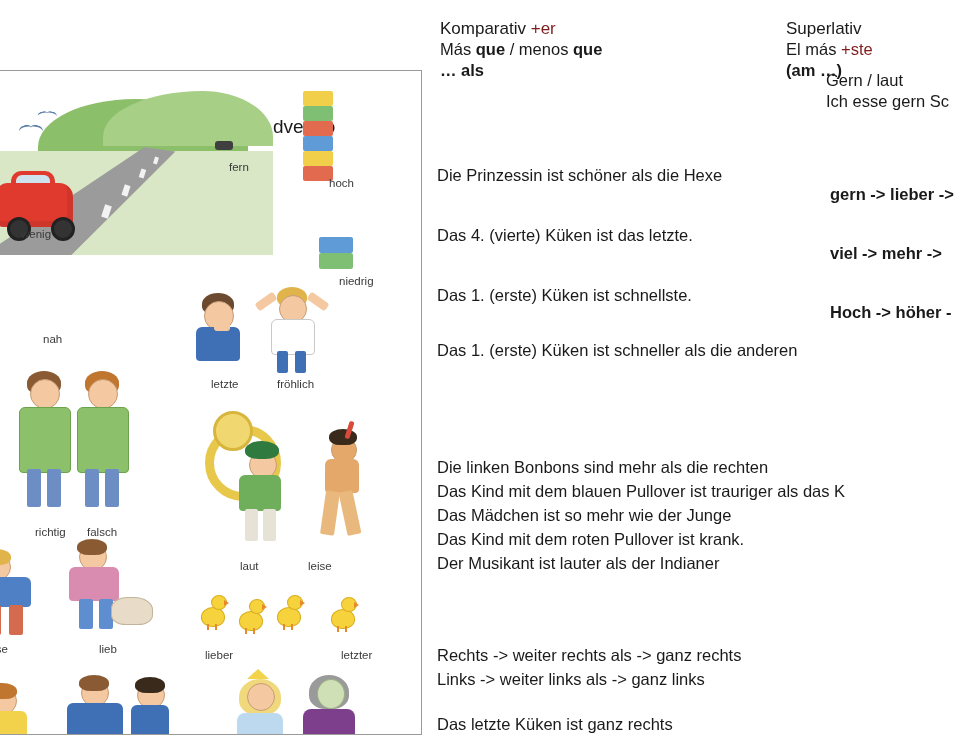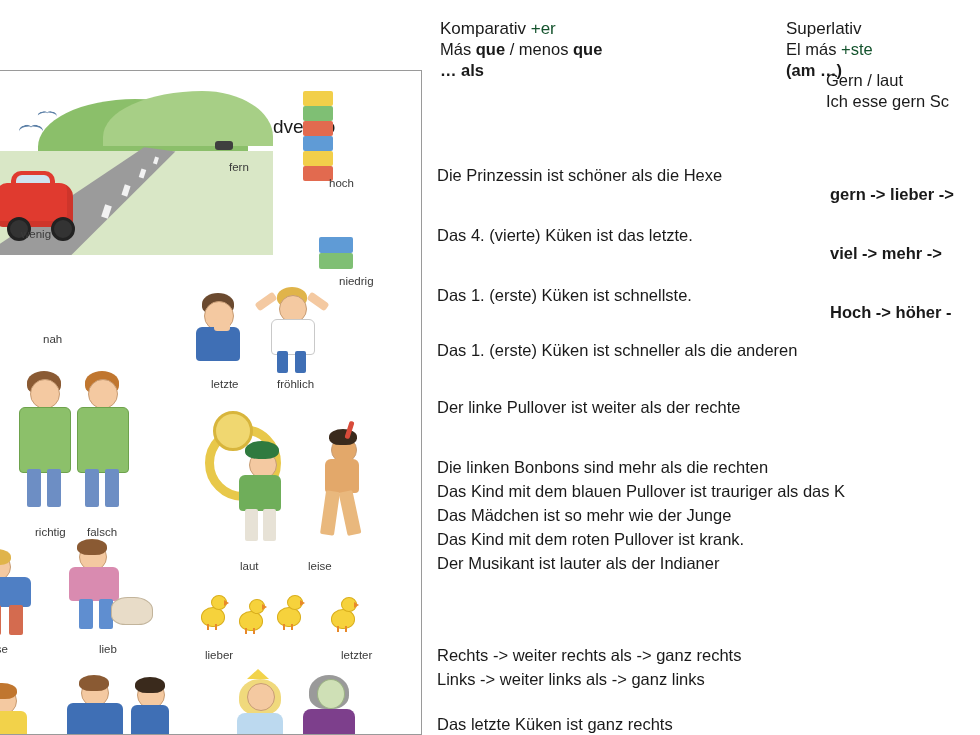--- a/index.html
+++ b/index.html
@@ -147,21 +147,21 @@
   }
 
   
   .txt {
     position: absolute;
     font-size: 16.5px;
     color: #1a1a1a;
     white-space: nowrap;
     line-height: 1.28;
   }
-  .red { color: #14532d; }
+  .red { color: #7f1d1d; }
   .b { font-weight: bold; }
   .hdr { font-size: 17px; }
 </style>
 </head>
 <body>
 
 <div class="page">
 
   <div class="illus-panel">
 
@@ -361,21 +361,20 @@
   <div class="txt" style="left:826px; top:91px;">Ich esse gern Sc</div>
 
   <div class="txt b" style="left:830px; top:184px;">gern -&gt; lieber -&gt;</div>
   <div class="txt b" style="left:830px; top:243px;">viel  -&gt; mehr  -&gt;</div>
   <div class="txt b" style="left:830px; top:302px;">Hoch -&gt; höher -</div>
 
   <div class="txt" style="left:437px; top:165px;">Die Prinzessin ist schöner als die Hexe</div>
   <div class="txt" style="left:437px; top:225px;">Das 4. (vierte) Küken ist das letzte.</div>
   <div class="txt" style="left:437px; top:285px;">Das 1. (erste) Küken ist schnellste.</div>
   <div class="txt" style="left:437px; top:340px;">Das 1. (erste) Küken ist schneller als die anderen</div>
-  <div class="txt" style="left:437px; top:397px;">Der linke Pullover ist weiter als der rechte</div>
 
   <div class="txt" style="left:437px; top:481px;">Das Kind mit dem blauen Pullover ist trauriger als das K</div>
   <div class="txt" style="left:437px; top:457px;">Die linken Bonbons sind mehr als die rechten</div>
   <div class="txt" style="left:437px; top:505px;">Das Mädchen ist so mehr wie der Junge</div>
   <div class="txt" style="left:437px; top:529px;">Das Kind mit dem roten Pullover ist krank.</div>
   <div class="txt" style="left:437px; top:553px;">Der Musikant ist lauter als der Indianer</div>
 
   <div class="txt" style="left:437px; top:645px;">Rechts -&gt;  weiter rechts als  -&gt; ganz rechts</div>
   <div class="txt" style="left:437px; top:669px;">Links  -&gt; weiter links als -&gt; ganz links</div>
 

